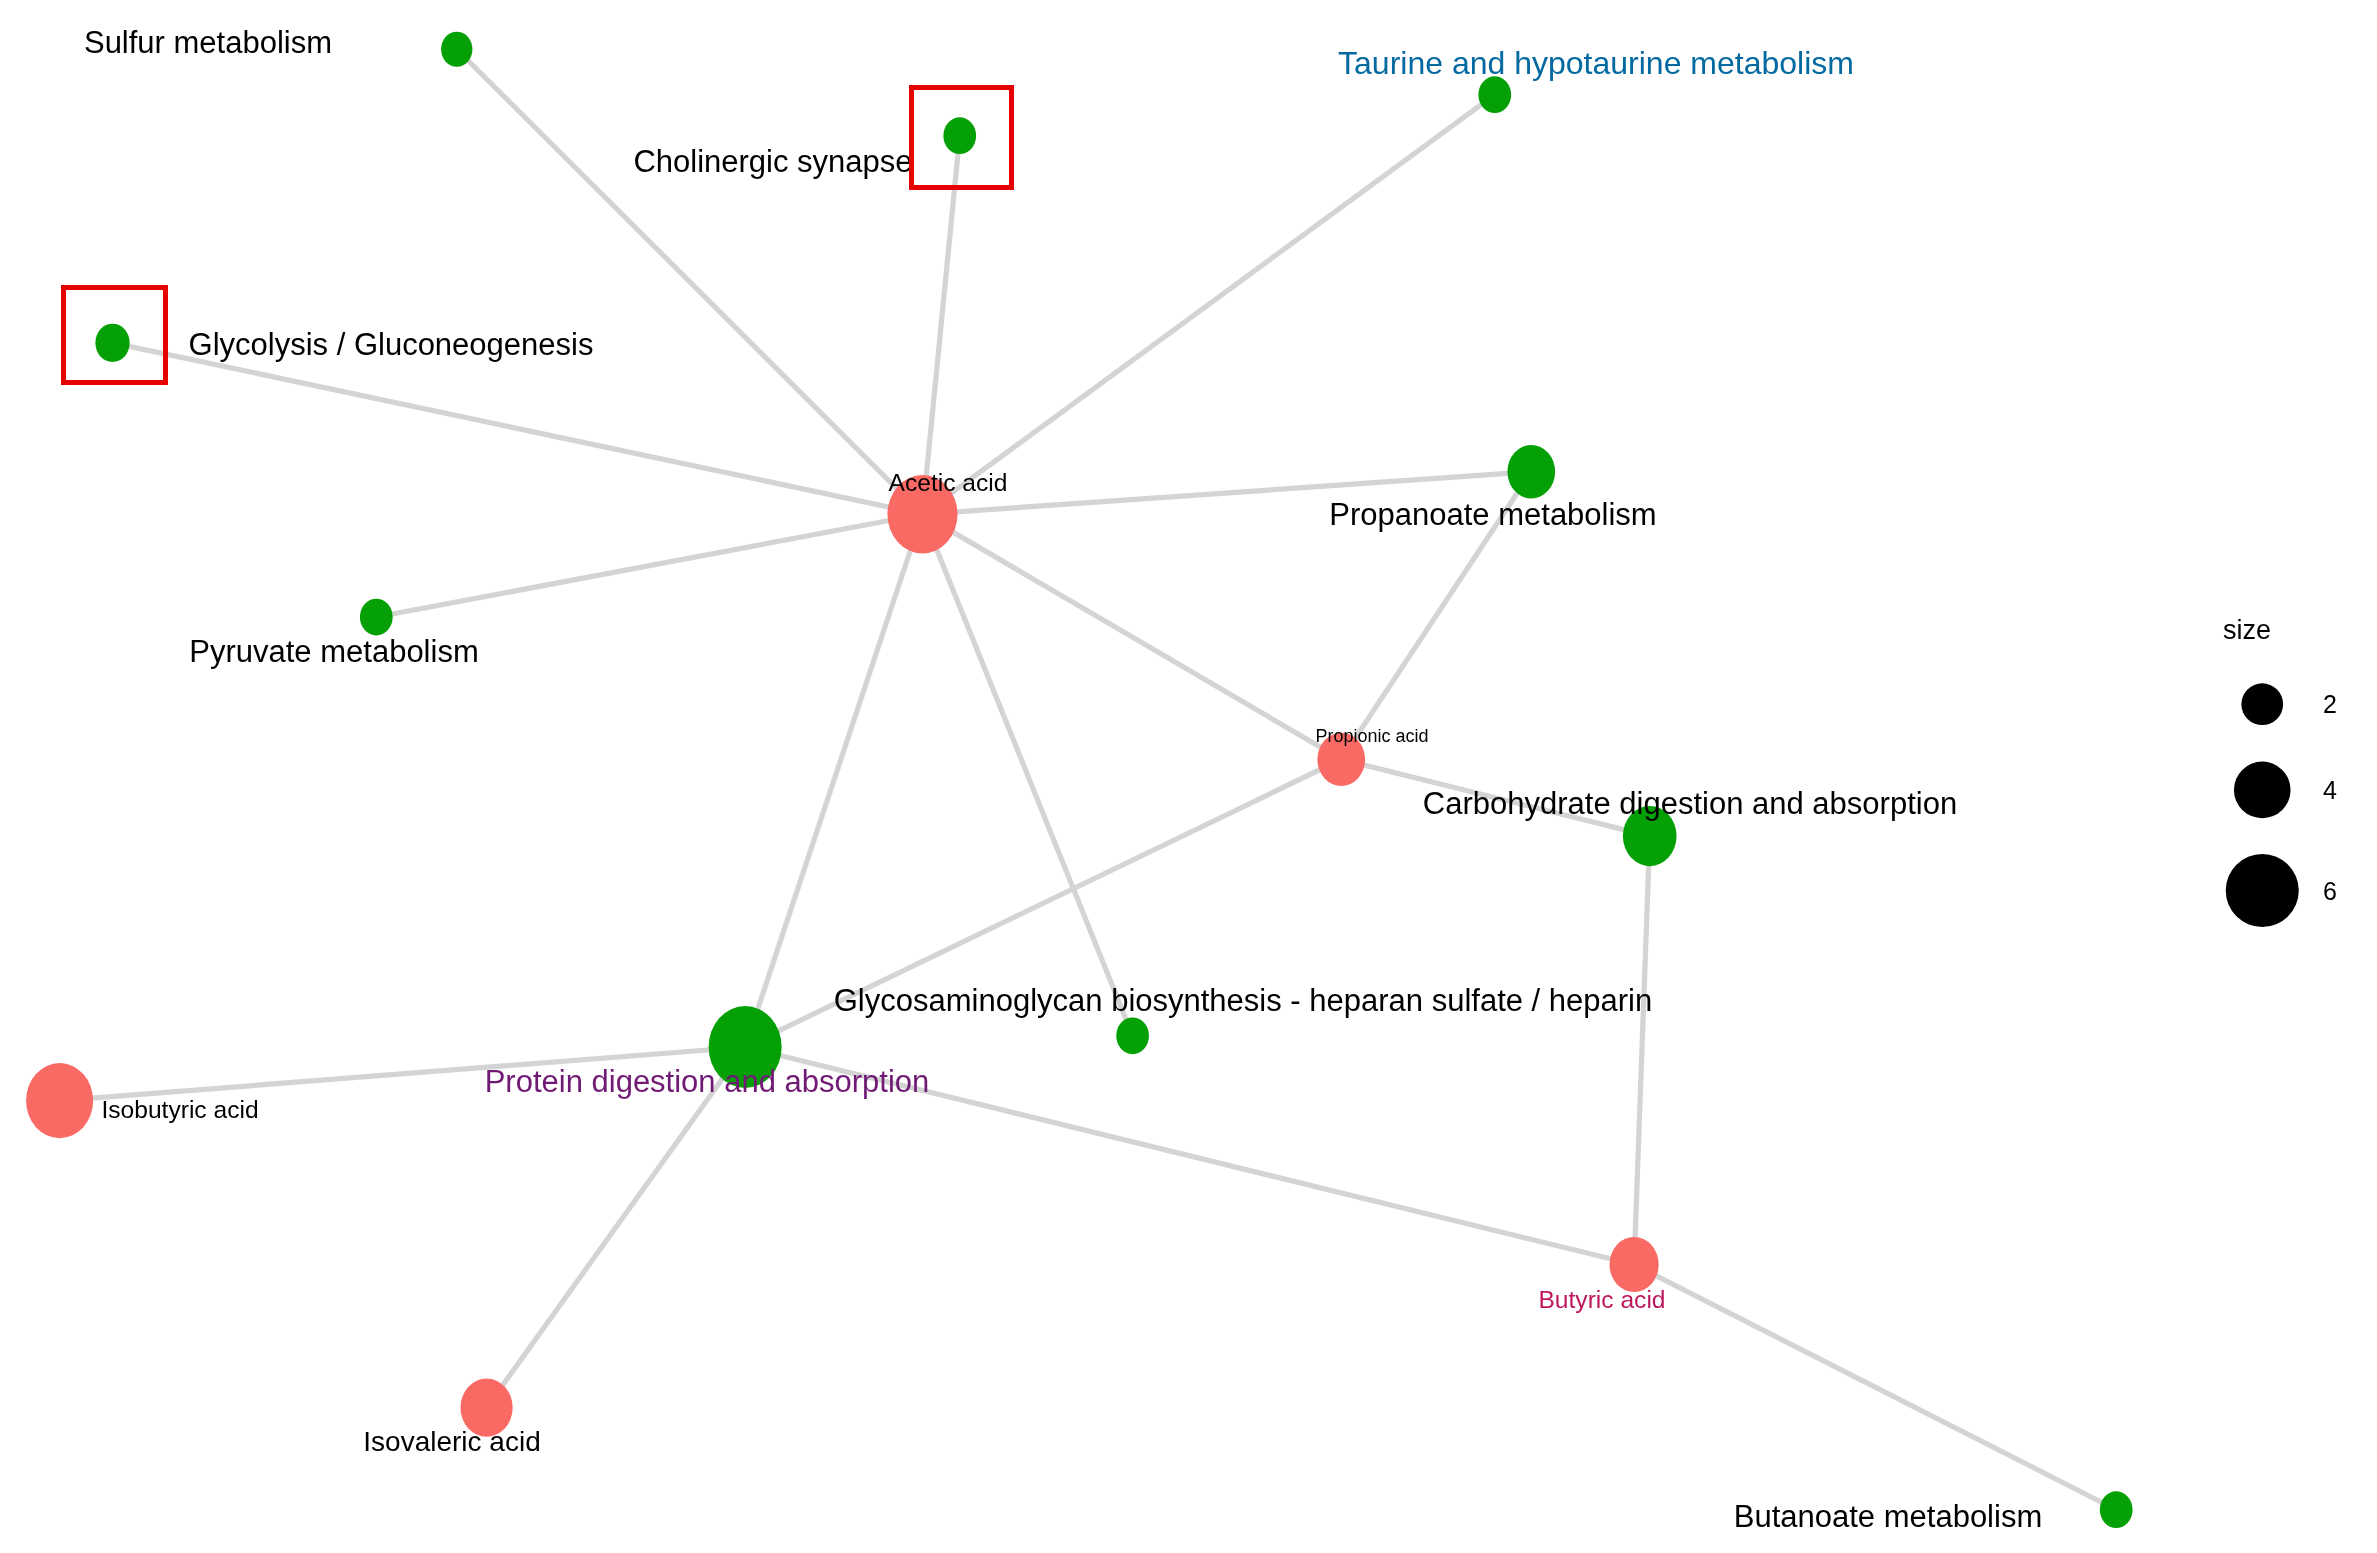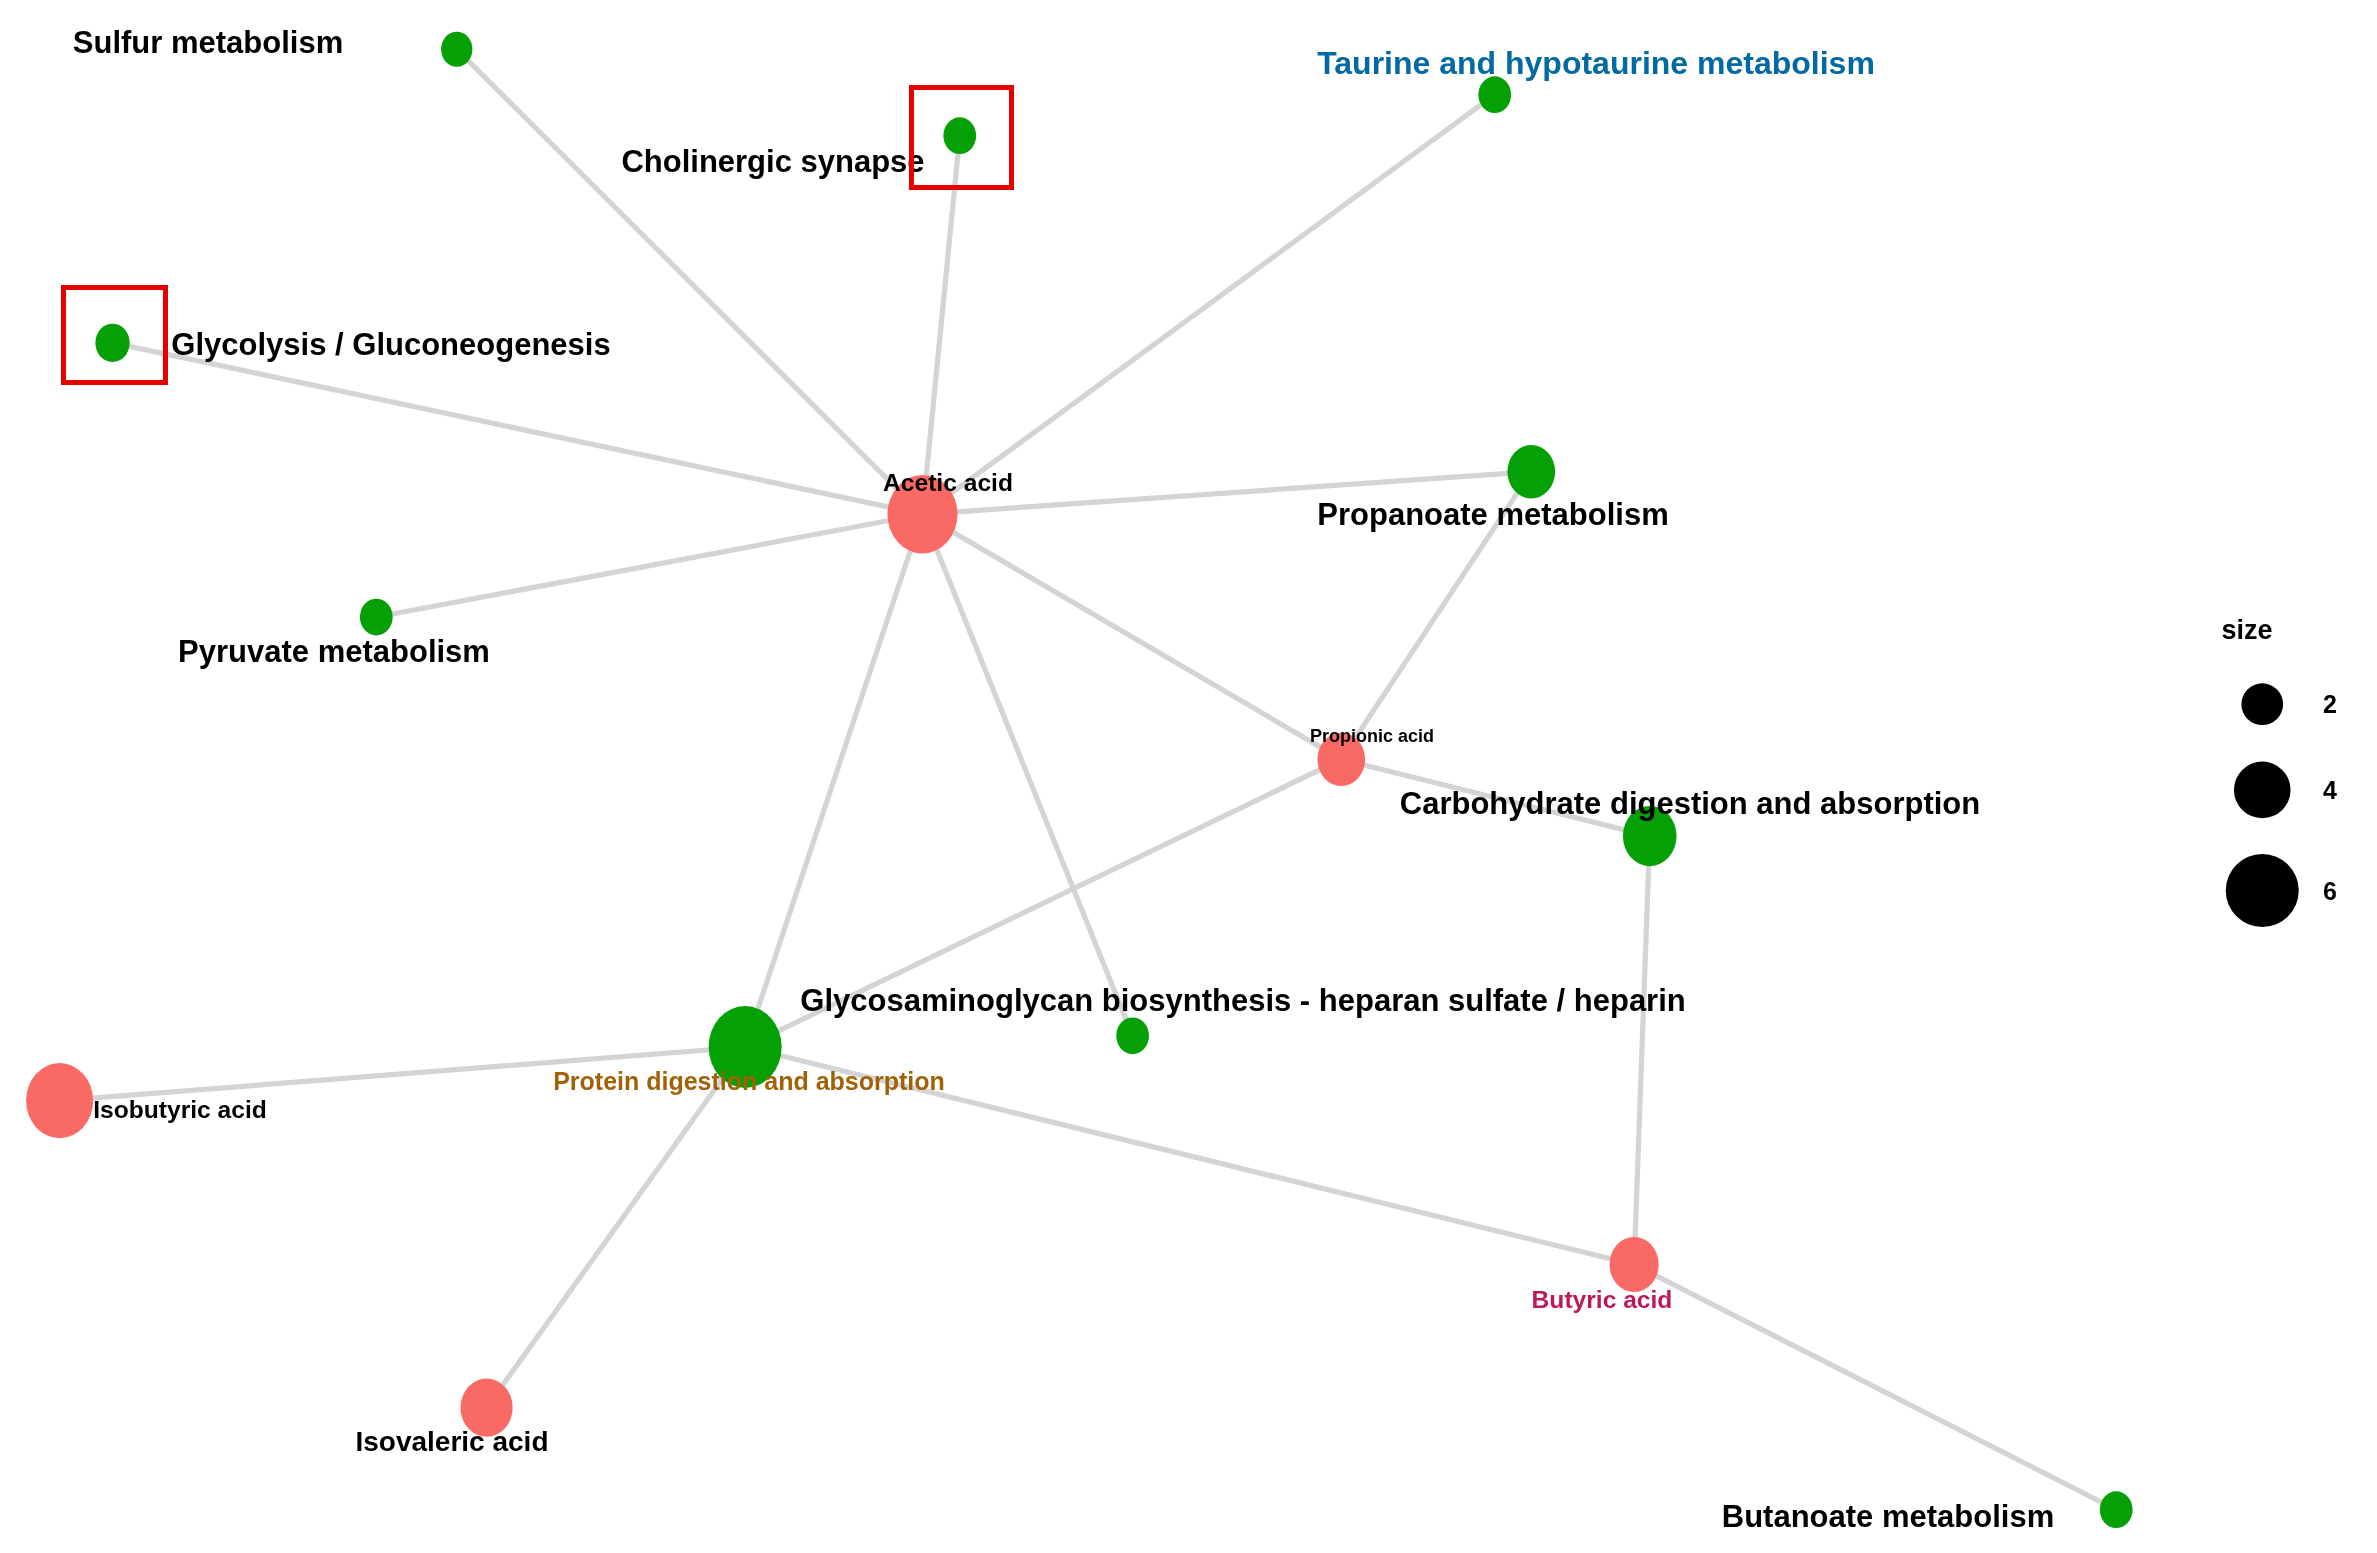--- a/index.html
+++ b/index.html
@@ -3,21 +3,20 @@
 <meta charset="utf-8">
 <style>
   html,body{margin:0;padding:0;background:#ffffff;}
   #root{
     position:relative;
     width:2377px;
     height:1553px;
     background:#ffffff;
     font-family:"Liberation Sans", sans-serif;
     overflow:hidden;
-    font-weight:bold;
   }
   #graph-svg{position:absolute;left:0;top:0;width:2377px;height:1553px;}
   .node-label{
     position:absolute;
     color:#000000;
     white-space:nowrap;
     line-height:1;
     font-family:"Liberation Sans", sans-serif;
     transform:translate(-50%,-50%);
     pointer-events:none;
@@ -96,21 +95,21 @@
       <div class="node-label" style="left: 208px; top: 42px; font-size: 31px; color: rgb(0, 0, 0);">Sulfur metabolism</div>
       <div class="node-label" style="left: 773px; top: 161px; font-size: 31px; color: rgb(0, 0, 0);">Cholinergic synapse</div>
       <div class="node-label" style="left: 1596px; top: 63px; font-size: 32px; color: #0369a1;">Taurine and hypotaurine metabolism</div>
       <div class="node-label" style="left: 391px; top: 344px; font-size: 31px; color: rgb(0, 0, 0); text-align: center;">Glycolysis / Gluconeogenesis</div>
       <div class="node-label" style="left: 948px; top: 483px; font-size: 24.6px; color: rgb(0, 0, 0);">Acetic acid</div>
       <div class="node-label" style="left: 1493px; top: 514px; font-size: 31px; color: rgb(0, 0, 0);">Propanoate metabolism</div>
       <div class="node-label" style="left: 334px; top: 651px; font-size: 31px; color: rgb(0, 0, 0);">Pyruvate metabolism</div>
       <div class="node-label" style="left: 1372px; top: 736px; font-size: 18px; color: rgb(0, 0, 0);">Propionic acid</div>
       <div class="node-label" style="left: 1690px; top: 803px; font-size: 31px; color: rgb(0, 0, 0);">Carbohydrate digestion and absorption</div>
       <div class="node-label" style="left: 1243px; top: 1000px; font-size: 31px; color: rgb(0, 0, 0);">Glycosaminoglycan biosynthesis - heparan sulfate / heparin</div>
-      <div class="node-label" style="left: 749px; top: 1081px; font-size: 25px; color: #a16207;">Protein digestion and absorption</div>
+      <div class="node-label" style="left: 707px; top: 1081px; font-size: 31px; color: #701a75;">Protein digestion and absorption</div>
       <div class="node-label" style="left: 180px; top: 1110px; font-size: 24.6px; color: rgb(0, 0, 0);">Isobutyric acid</div>
       <div class="node-label" style="left: 1602px; top: 1300px; font-size: 24.6px; color: #be185d;">Butyric acid</div>
       <div class="node-label" style="left: 452px; top: 1442px; font-size: 28px; color: #000000;">Isovaleric acid</div>
       <div class="node-label" style="left: 1888px; top: 1516px; font-size: 31px; color: rgb(0, 0, 0);">Butanoate metabolism</div>
     </div>
 
   <div class="hl-box" style="left:61px;top:285px;width:107px;height:100px;"></div>
   <div class="hl-box" style="left:909px;top:85px;width:105px;height:105px;"></div>
 
   <div class="legend-title" style="left:2247px;top:630px;">size</div>

